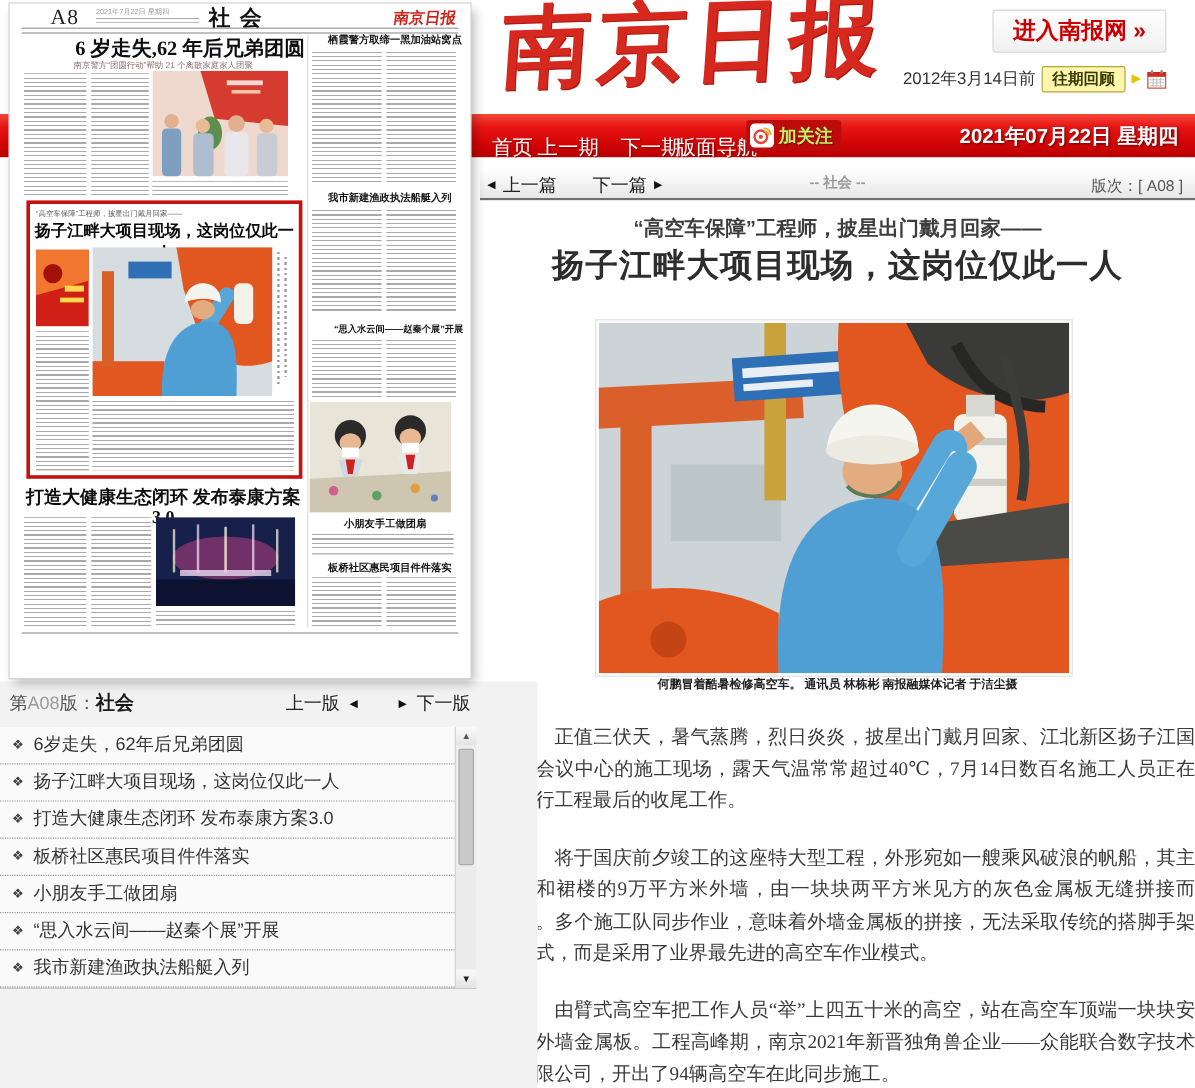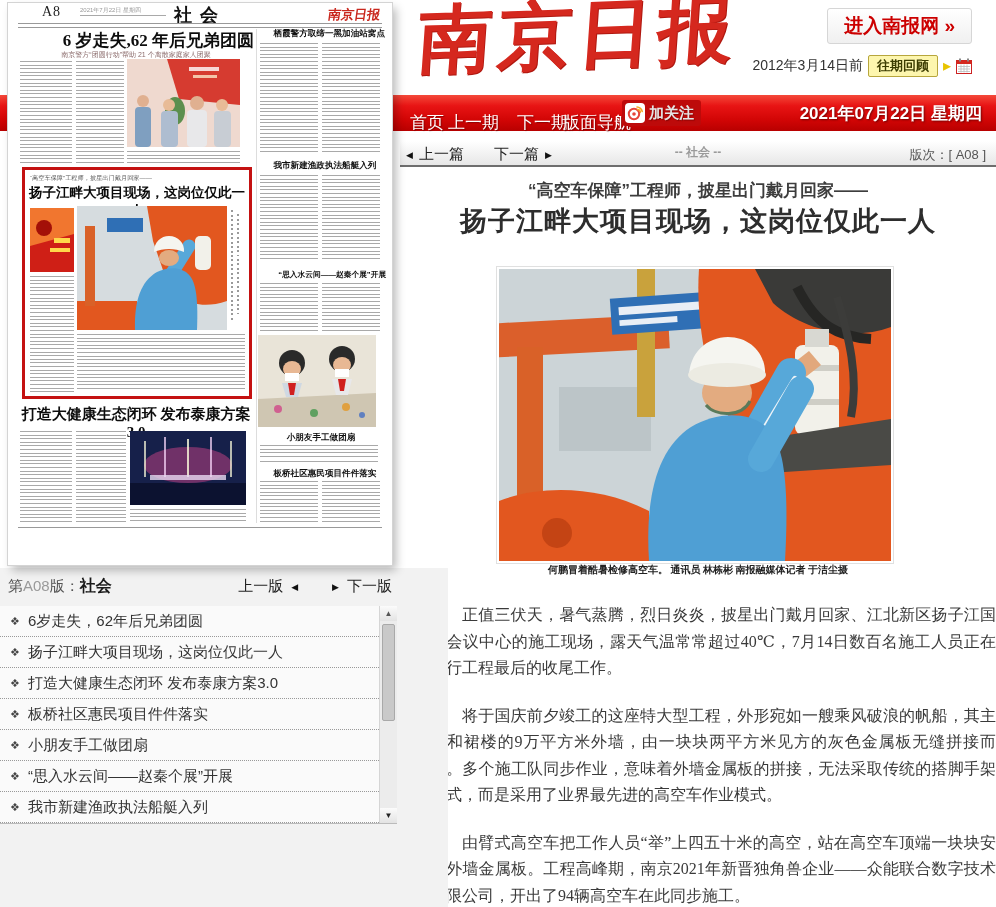--- a/index.html
+++ b/index.html
@@ -8,21 +8,21 @@
   .abs{position:absolute;}
 
   
   .redbar{position:absolute;left:0;top:95px;width:996px;height:36px;z-index:1;
           background:linear-gradient(180deg,#f4493a 0%,#e81414 30%,#d10505 70%,#b80000 100%);}
   .redbar .navitem{position:absolute;top:16px;color:#fff;font-size:17px;cursor:pointer;
           text-shadow:1px 1px 1px rgba(100,0,0,.6);white-space:nowrap;}
   .follow-chip{position:absolute;left:622px;top:5px;height:26px;display:flex;align-items:center;gap:4px;
           background:#bd0a0a;border-radius:3px;padding:0 7px 0 3px;cursor:pointer;}
   .follow-chip .wb{width:20px;height:20px;background:#fff;border-radius:4px;display:block;}
-  .follow-chip span.lbl{color:#e5e5e5;font-size:15px;font-weight:bold;text-shadow:1px 1px 1px rgba(100,0,0,.6);}
+  .follow-chip span.lbl{color:#bef264;font-size:15px;font-weight:bold;text-shadow:1px 1px 1px rgba(100,0,0,.6);}
   .redbar .bardate{position:absolute;right:14px;top:7px;color:#fff;font-size:17px;font-weight:bold;
           text-shadow:1px 1px 2px rgba(90,0,0,.8);}
 
   
   .hdr{position:absolute;left:400px;top:0;width:596px;height:95px;background:#fff;}
   .logo{position:absolute;left:18px;top:-14px;font-family:"DejaVu Serif","Liberation Serif",serif;
         font-weight:bold;font-size:74px;color:#d5281e;letter-spacing:6px;
         transform:rotate(-2deg) skewX(-6deg);text-shadow:1px 1px 0 #b01810;}
   .enter-btn{position:absolute;right:24px;top:8px;padding:4px 16px;border:1px solid #d6d6d6;border-radius:3px;
         background:linear-gradient(180deg,#ffffff,#f0f0f0);color:#cc0000;font-size:19px;font-weight:bold;
@@ -58,21 +58,21 @@
   .paras{position:absolute;left:30px;top:435px;width:566px;font-size:16px;line-height:26.5px;color:#3a3a3a;
         font-family:"Liberation Serif","DejaVu Serif",serif;text-align:justify;}
   .paras p{margin:0 0 21px 0;text-indent:2em;}
 
   
   .thumb{position:absolute;left:8px;top:3px;width:384px;height:562px;background:#fff;z-index:2;cursor:pointer;
         box-shadow:0 0 0 1px #d4d4d4,4px 5px 9px rgba(0,0,0,.28);}
   .thumb .serif{font-family:"Liberation Serif","DejaVu Serif",serif;}
   .tl{background:repeating-linear-gradient(180deg,#a9a9a9 0 1px,transparent 1px 3.6px);}
   .tlv{background:repeating-linear-gradient(180deg,#9a9a9a 0 2px,transparent 2px 4.5px);}
-  .th-a8{position:absolute;left:34px;top:1px;font-size:14px;color:#222;letter-spacing:1px;}
+  .th-a8{position:absolute;left:34px;top:1px;font-size:18px;color:#222;letter-spacing:1px;}
   .th-date{position:absolute;left:72px;top:3px;font-size:10px;color:#999;transform:scale(.6);
         transform-origin:0 0;white-space:nowrap;}
   .th-sec{position:absolute;left:0;right:0;top:0;text-align:center;font-size:18px;font-weight:bold;
         color:#111;letter-spacing:8px;}
   .th-mast{position:absolute;right:12px;top:3px;font-size:13px;font-weight:bold;color:#c9271d;
         transform:skewX(-8deg);}
   .th-rule{position:absolute;left:10px;right:10px;top:20px;height:3px;
         border-top:1px solid #999;border-bottom:1px solid #999;}
   .s1h{position:absolute;left:10px;top:26px;width:236px;text-align:right;font-size:17px;font-weight:bold;color:#0d0d0d;}
   .s1sub{position:absolute;left:10px;top:47px;width:236px;text-align:center;font-size:10px;color:#8a6a6a;

